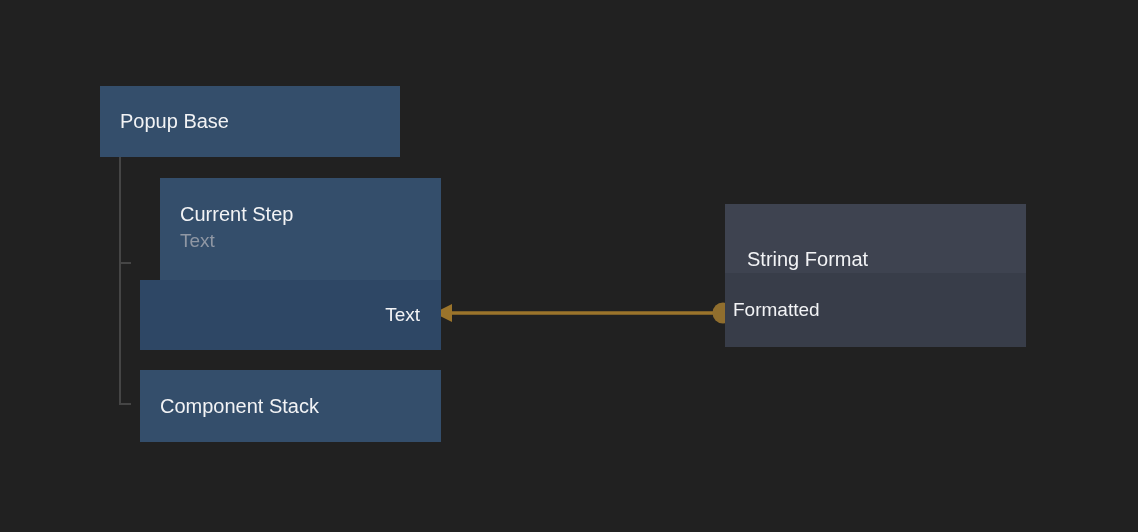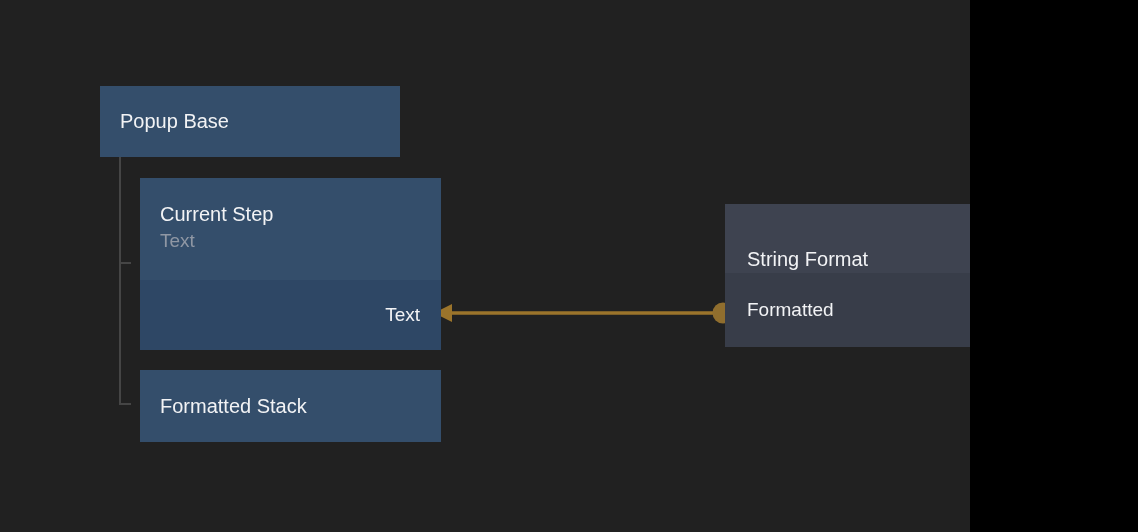--- a/index.html
+++ b/index.html
@@ -10,21 +10,21 @@
     --wire:#9b742b;
     --wire-dot:#906e2e;
     --tree-line:#454545;
     --title-text:#f2f3f5;
     --subtitle-text:#8f97a4;
     --canvas-bg:#212121;
   }
   html,body{margin:0;padding:0;background:#000;}
   #canvas{
     position:relative;
-    width:970px;height:532px;
+    width:1138px;height:532px;
     background:var(--canvas-bg);
     overflow:hidden;
     font-family:"Liberation Sans","DejaVu Sans",sans-serif;
     color:var(--title-text);
   }
   .node{position:absolute;box-sizing:border-box;}
   .node-title{
     font-size:20px;line-height:27px;color:var(--title-text);
     white-space:nowrap;
   }
@@ -37,42 +37,42 @@
   
   #node-popup-base{
     left:100px;top:86px;width:300px;height:71px;
     background:var(--node-blue);
     display:flex;align-items:center;padding-left:20px;
   }
   
   #node-current-step{left:140px;top:178px;width:301px;height:172px;}
   #node-current-step .header{
     height:102px;background:var(--node-blue);
-    box-sizing:border-box;padding:23px 0 0 20px;
+    box-sizing:border-box;padding:23px 0 0 20px;margin-left:20px;
   }
   #node-current-step .body{
     height:70px;background:var(--node-blue-dark);
     display:flex;align-items:center;justify-content:flex-end;
     box-sizing:border-box;padding-right:21px;
   }
   
   #node-component-stack{
     left:140px;top:370px;width:301px;height:72px;
     background:var(--node-blue);
     display:flex;align-items:center;padding-left:20px;
   }
   
   #node-string-format{left:725px;top:204px;width:301px;height:143px;}
   #node-string-format .header{
     height:69px;background:var(--node-gray-header);
     display:flex;align-items:flex-end;box-sizing:border-box;padding-left:22px;
   }
   #node-string-format .body{
     height:74px;background:var(--node-gray-body);
-    display:flex;align-items:center;box-sizing:border-box;padding-left:22px;
+    display:flex;align-items:center;box-sizing:border-box;padding-left:8px;
   }
 
   
   .tree-line{position:absolute;background:var(--tree-line);}
   #tree-vertical{left:119px;top:157px;width:2px;height:248px;}
   #tree-stub-current-step{left:119px;top:262px;width:12px;height:2px;}
   #tree-stub-component-stack{left:119px;top:403px;width:12px;height:2px;}
 
   
   #wire-svg{position:absolute;left:0;top:0;width:1138px;height:532px;}
@@ -103,21 +103,21 @@
     <div class="header">
       <div class="node-title">Current Step</div>
       <div class="node-subtitle">Text</div>
     </div>
     <div class="body">
       <span class="prop-label">Text</span>
     </div>
   </div>
 
   <div class="node" id="node-component-stack">
-    <span class="node-title">Formatted Stack</span>
+    <span class="node-title">Component Stack</span>
   </div>
 
   <div class="node" id="node-string-format">
     <div class="header">
       <span class="node-title">String Format</span>
     </div>
     <div class="body">
       <span class="prop-label">Formatted</span>
     </div>
   </div>

